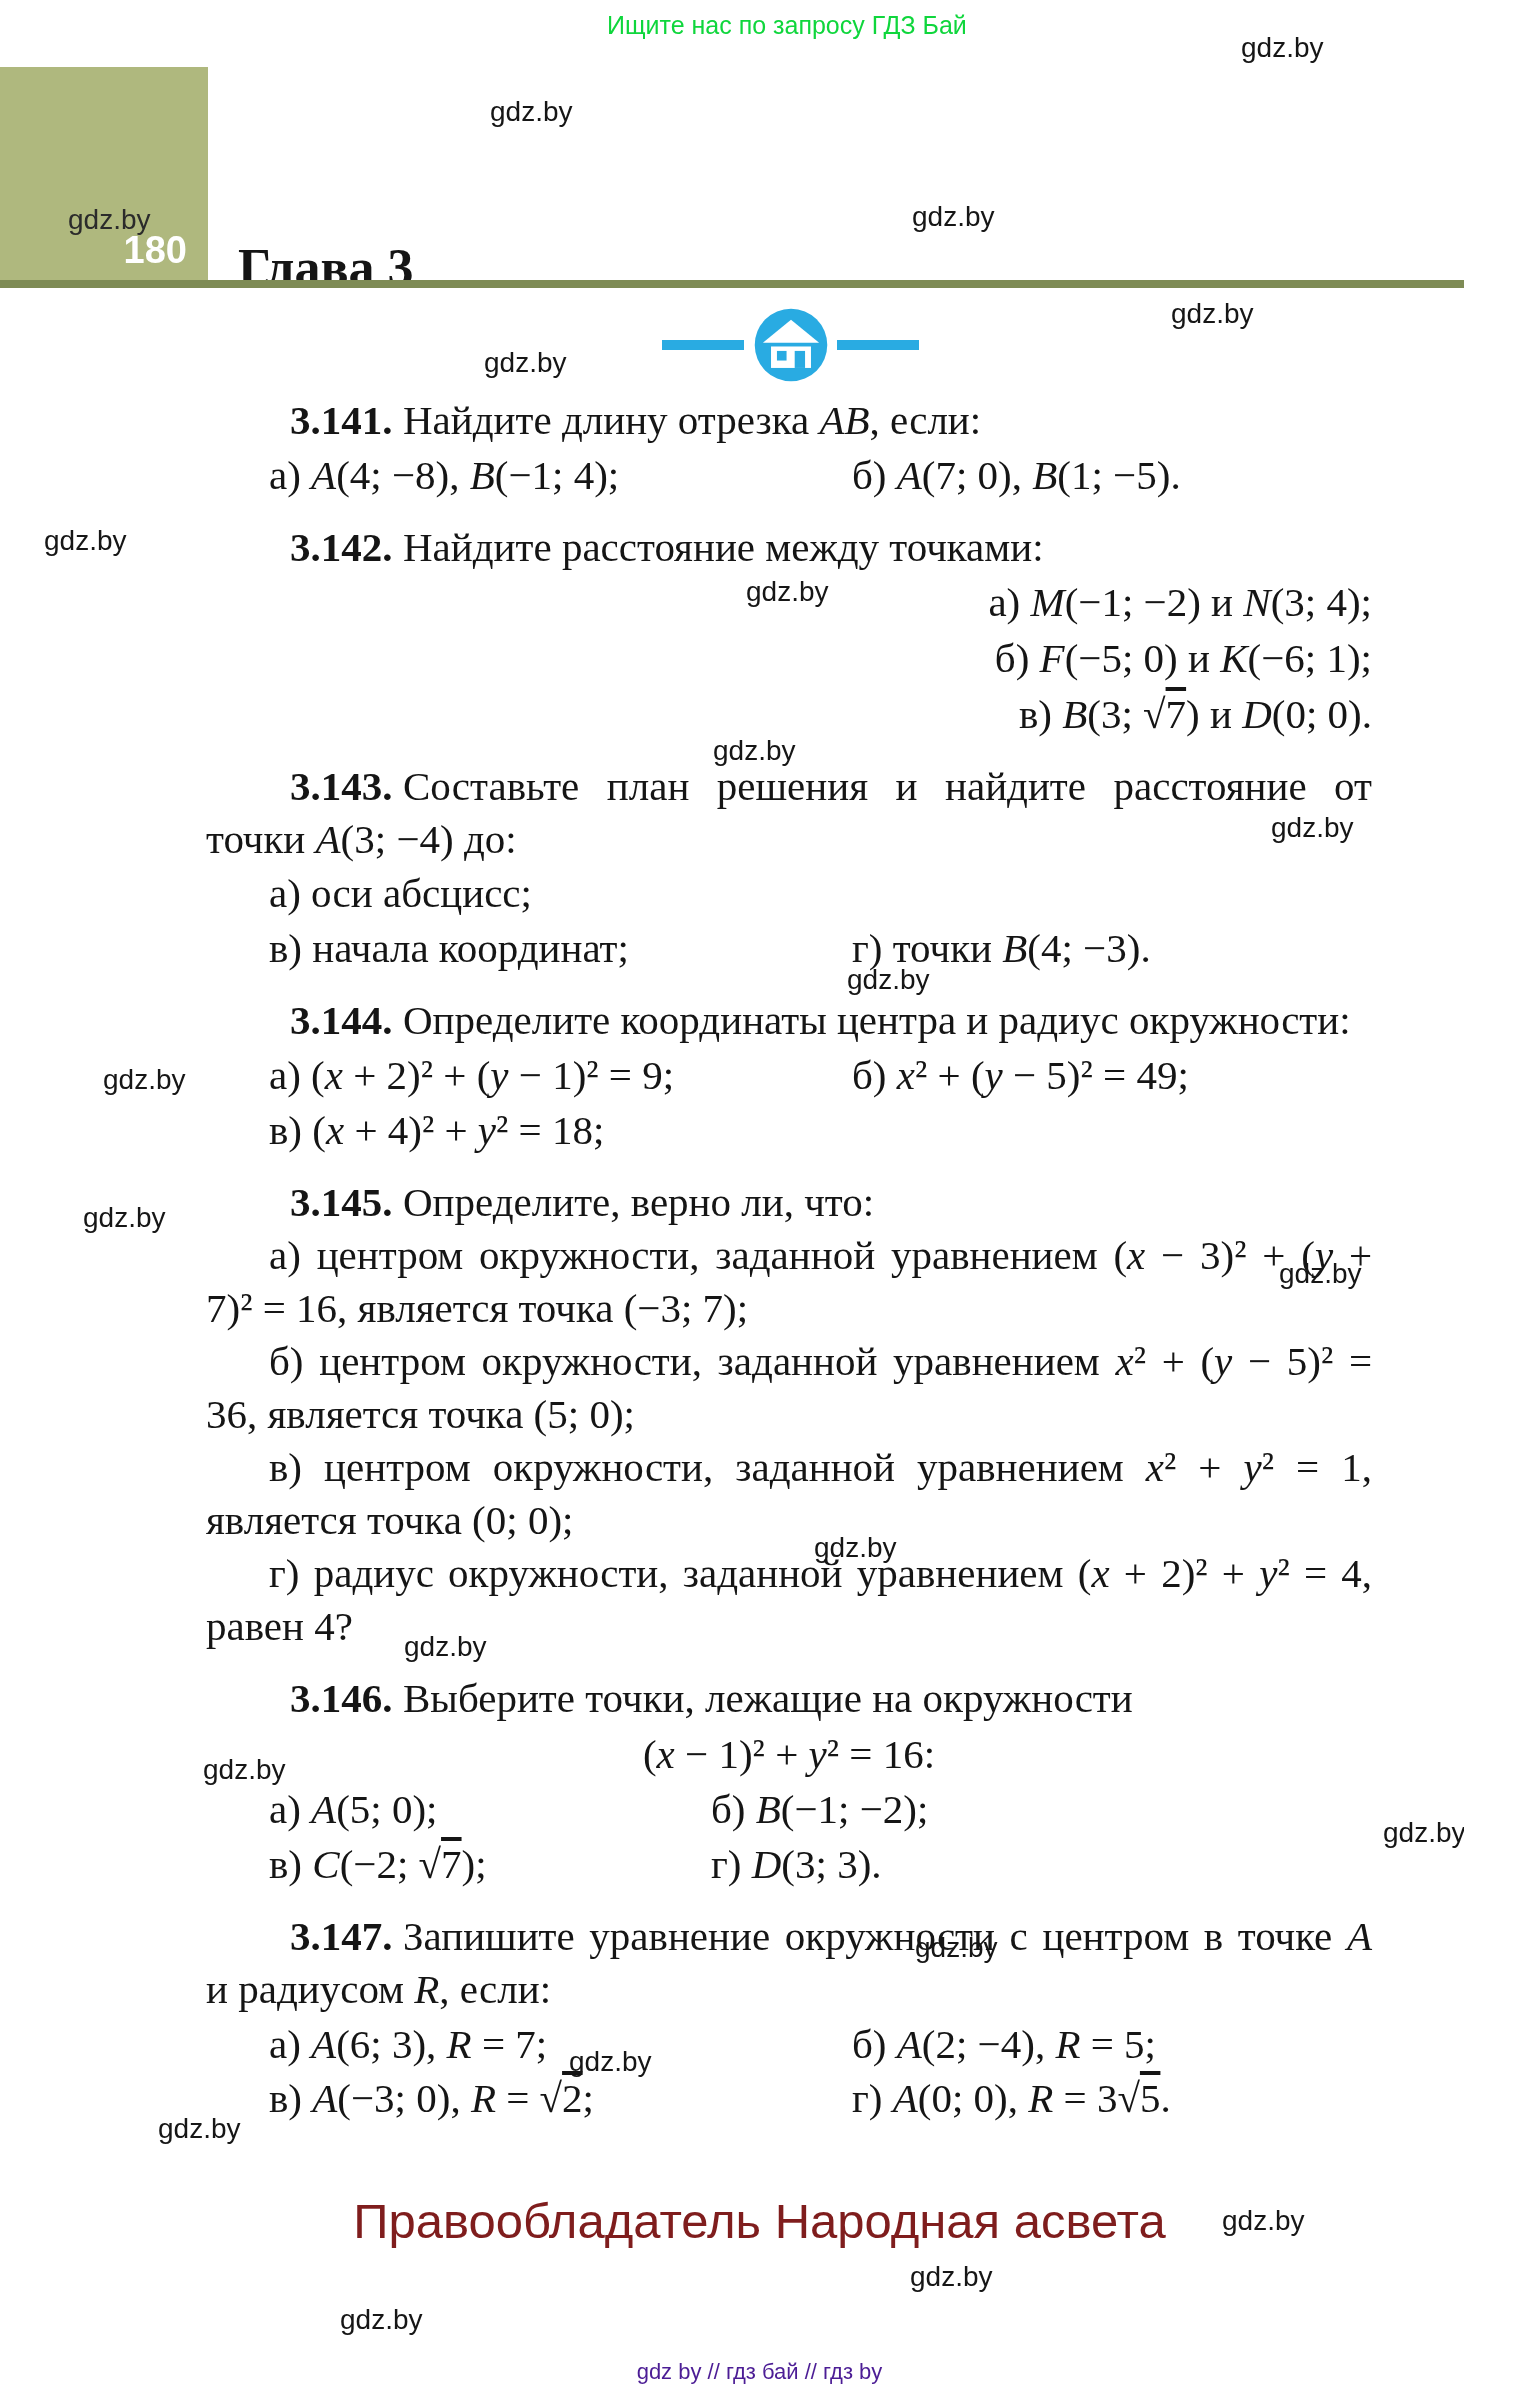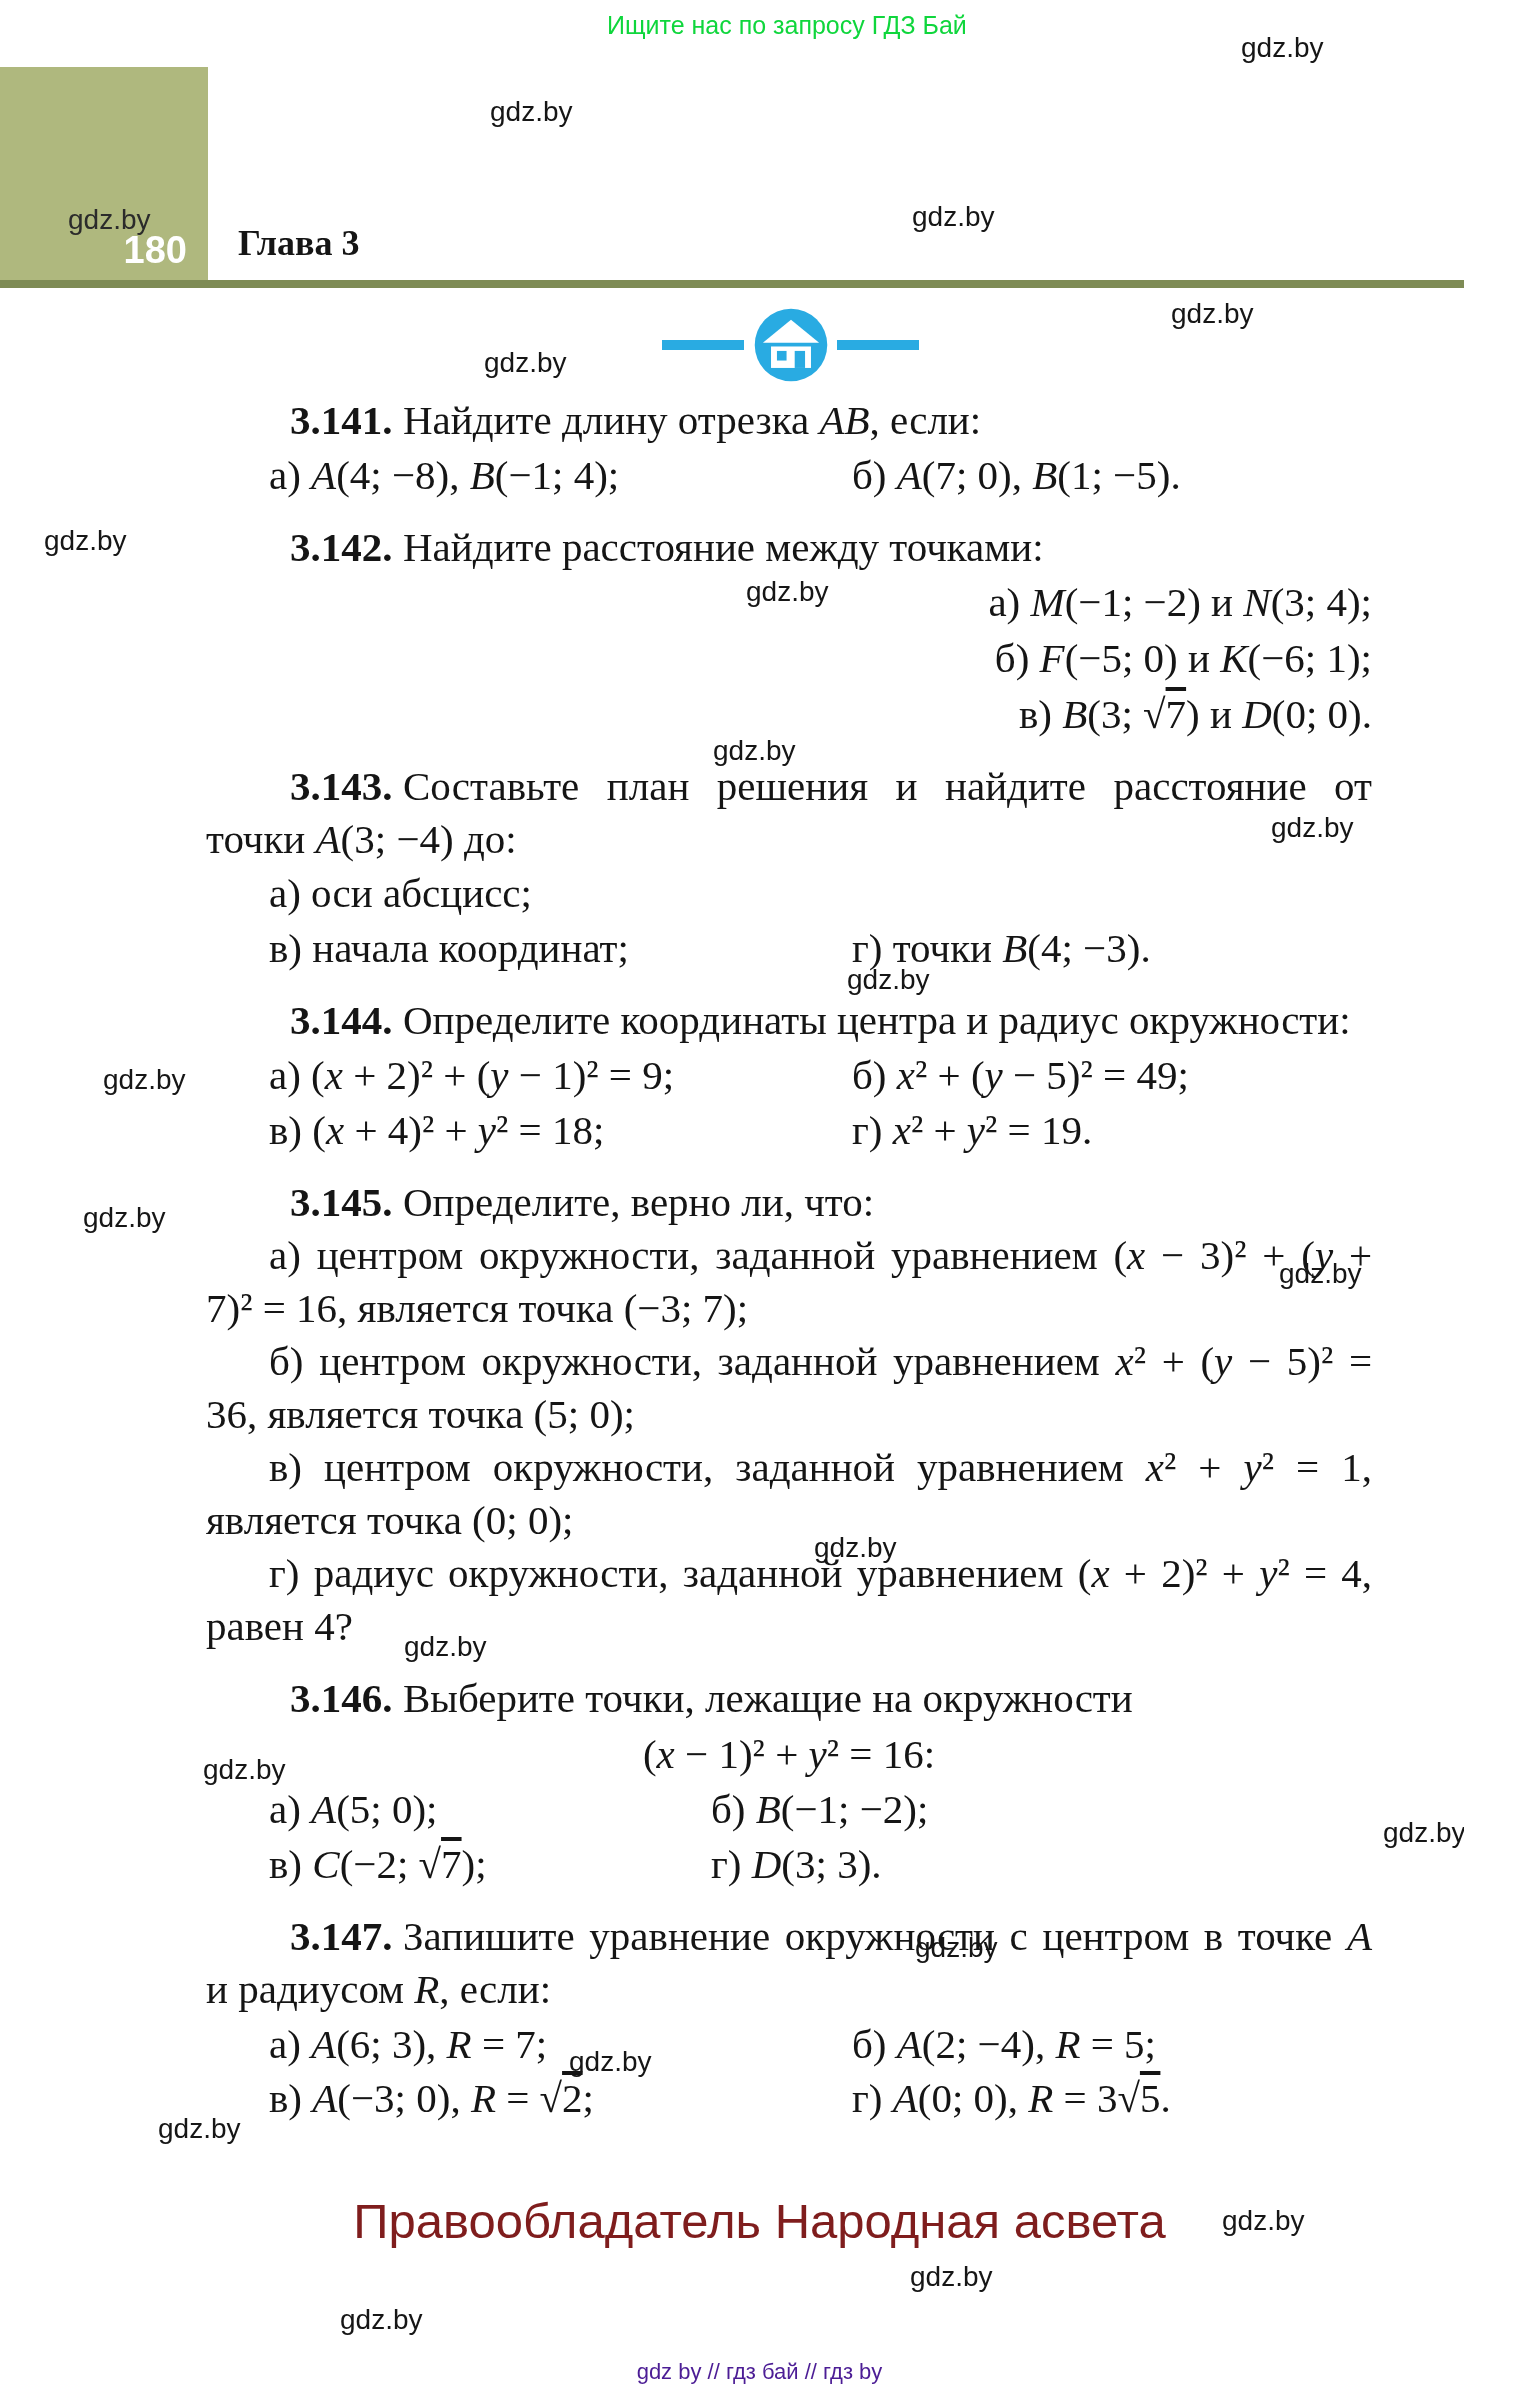--- a/index.html
+++ b/index.html
@@ -9,21 +9,21 @@
   
   .top-banner{position:absolute;left:607px;top:10.5px;font-family:"Liberation Sans",sans-serif;
               font-size:25px;color:#0fd63c;white-space:nowrap;}
 
   
   .page-num-box{position:absolute;left:0;top:67px;width:208px;height:215px;background:#afb87e;}
   .box-watermark{position:absolute;left:68px;top:137px;font-family:"Liberation Sans",sans-serif;
                  font-size:28px;color:#2b2b2b;}
   .page-num{position:absolute;right:21px;bottom:10.5px;font-family:"Liberation Sans",sans-serif;
             font-size:38px;font-weight:700;color:#ffffff;}
-  .chapter{position:absolute;left:238px;top:222px;font-size:36px;font-weight:700;}
+  .chapter{position:absolute;left:238px;top:238px;font-size:52px;font-weight:700;}
   .header-rule{position:absolute;left:0;top:280px;width:1519px;height:7.9px;background:#7e8b55;}
 
   
   .ornament-bar{position:absolute;top:340px;width:82px;height:9.6px;background:#29abe2;}
   .bar-left{left:662px;} .bar-right{left:837px;}
   .house-badge{position:absolute;left:754px;top:308px;width:74px;height:74px;}
 
   
   .wm{position:absolute;font-family:"Liberation Sans",sans-serif;font-size:28px;color:#161616;
       white-space:nowrap;z-index:5;}
@@ -129,21 +129,20 @@
     </div>
 
     <div class="problem">
       <p><b class="num">3.144.</b><span class="math">Определите координаты центра и радиус окружности:</span></p>
       <div class="row2">
         <span class="math">а) (<i>x</i> + 2)² + (<i>y</i> − 1)² = 9;</span>
         <span class="math">б) <i>x</i>² + (<i>y</i> − 5)² = 49;</span>
       </div>
       <div class="row2">
         <span class="math">в) (<i>x</i> + 4)² + <i>y</i>² = 18;</span>
-        <span class="math">г) <i>x</i>² + <i>y</i>² = 19.</span>
       </div>
     </div>
 
     <div class="problem">
       <p><b class="num">3.145.</b><span class="math">Определите, верно ли, что:</span></p>
       <p class="sub-par math">а) центром окружности, заданной уравнением (<i>x</i> − 3)² + (<i>y</i> + 7)² = 16, является точка (−3; 7);</p>
       <p class="sub-par math">б) центром окружности, заданной уравнением <i>x</i>² + (<i>y</i> − 5)² = 36, является точка (5; 0);</p>
       <p class="sub-par math">в) центром окружности, заданной уравнением <i>x</i>² + <i>y</i>² = 1, является точка (0; 0);</p>
       <p class="sub-par math">г) радиус окружности, заданной уравнением (<i>x</i> + 2)² + <i>y</i>² = 4, равен 4?</p>
     </div>

